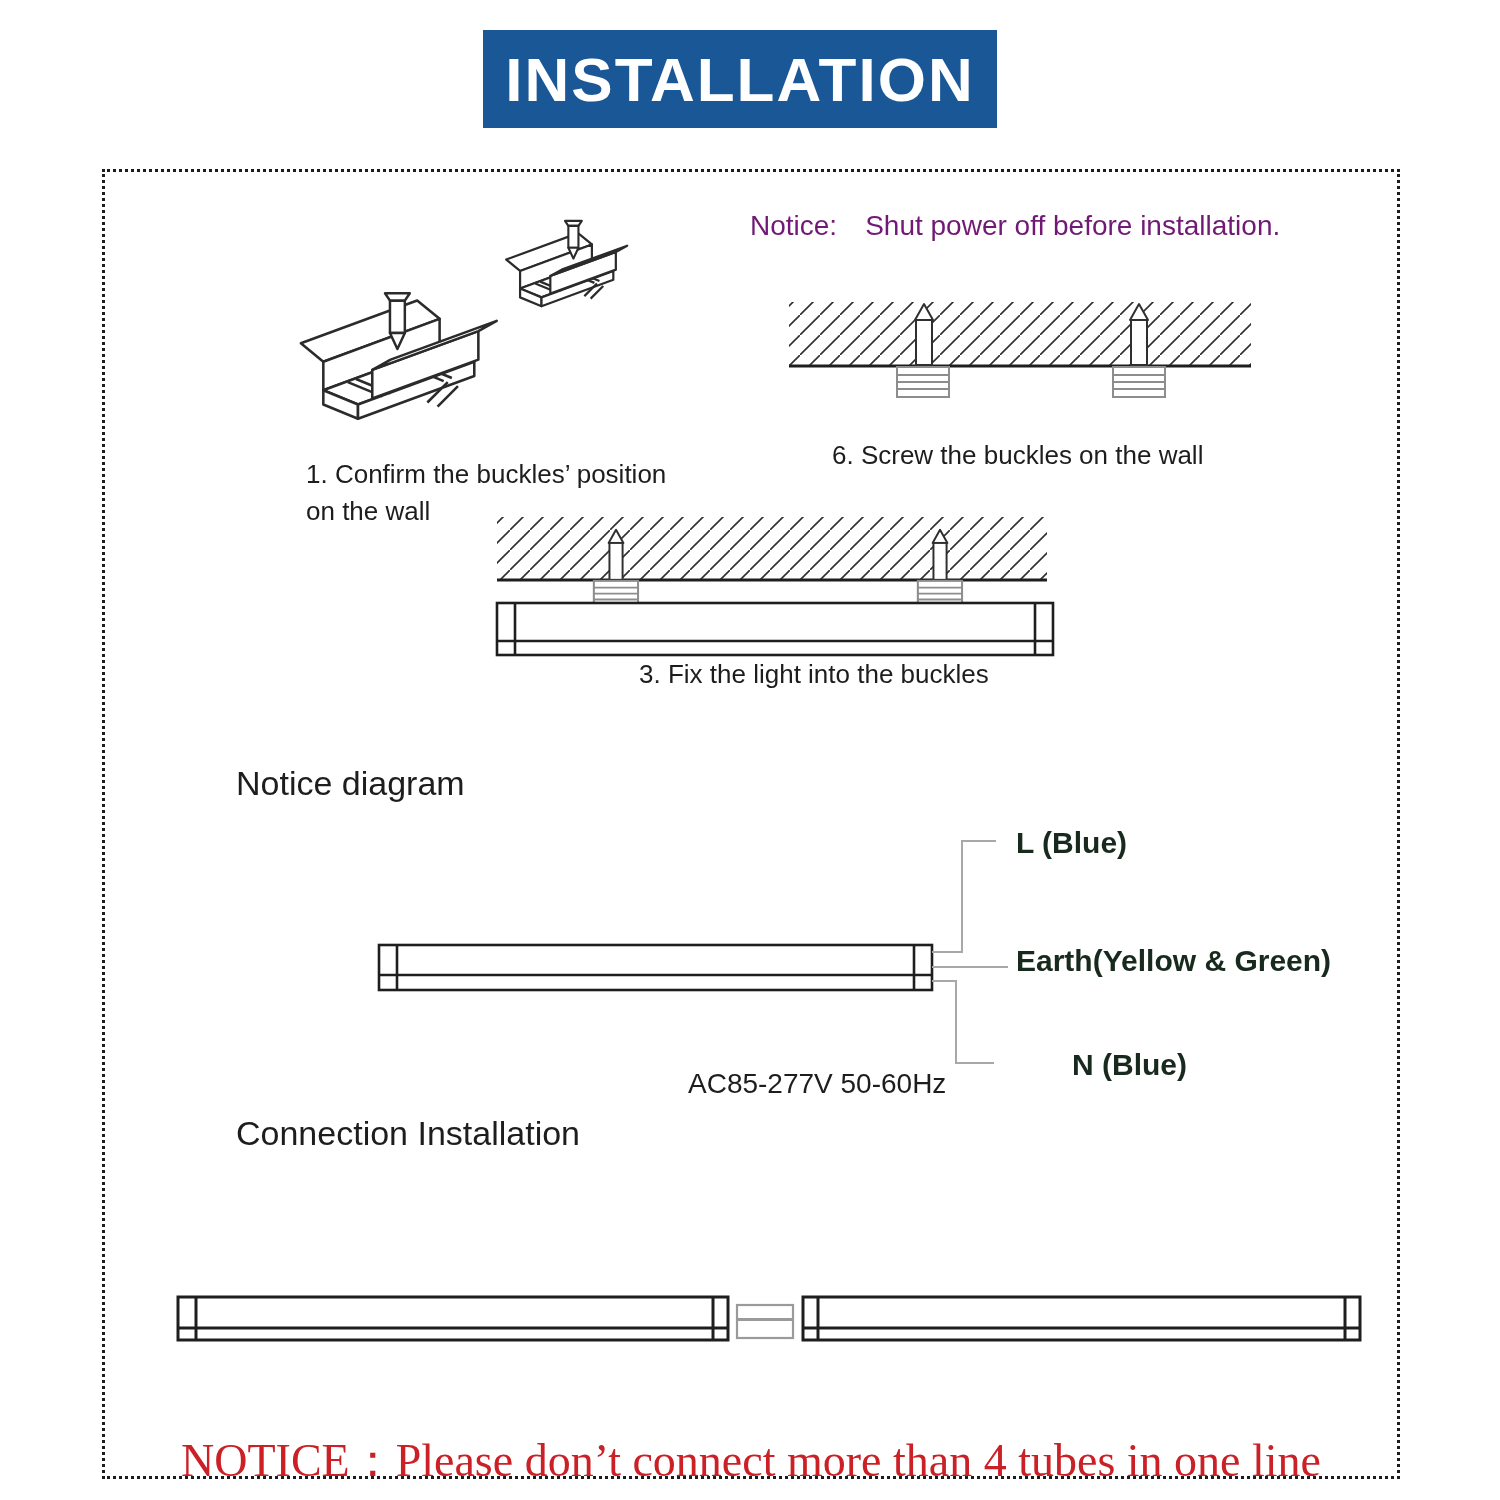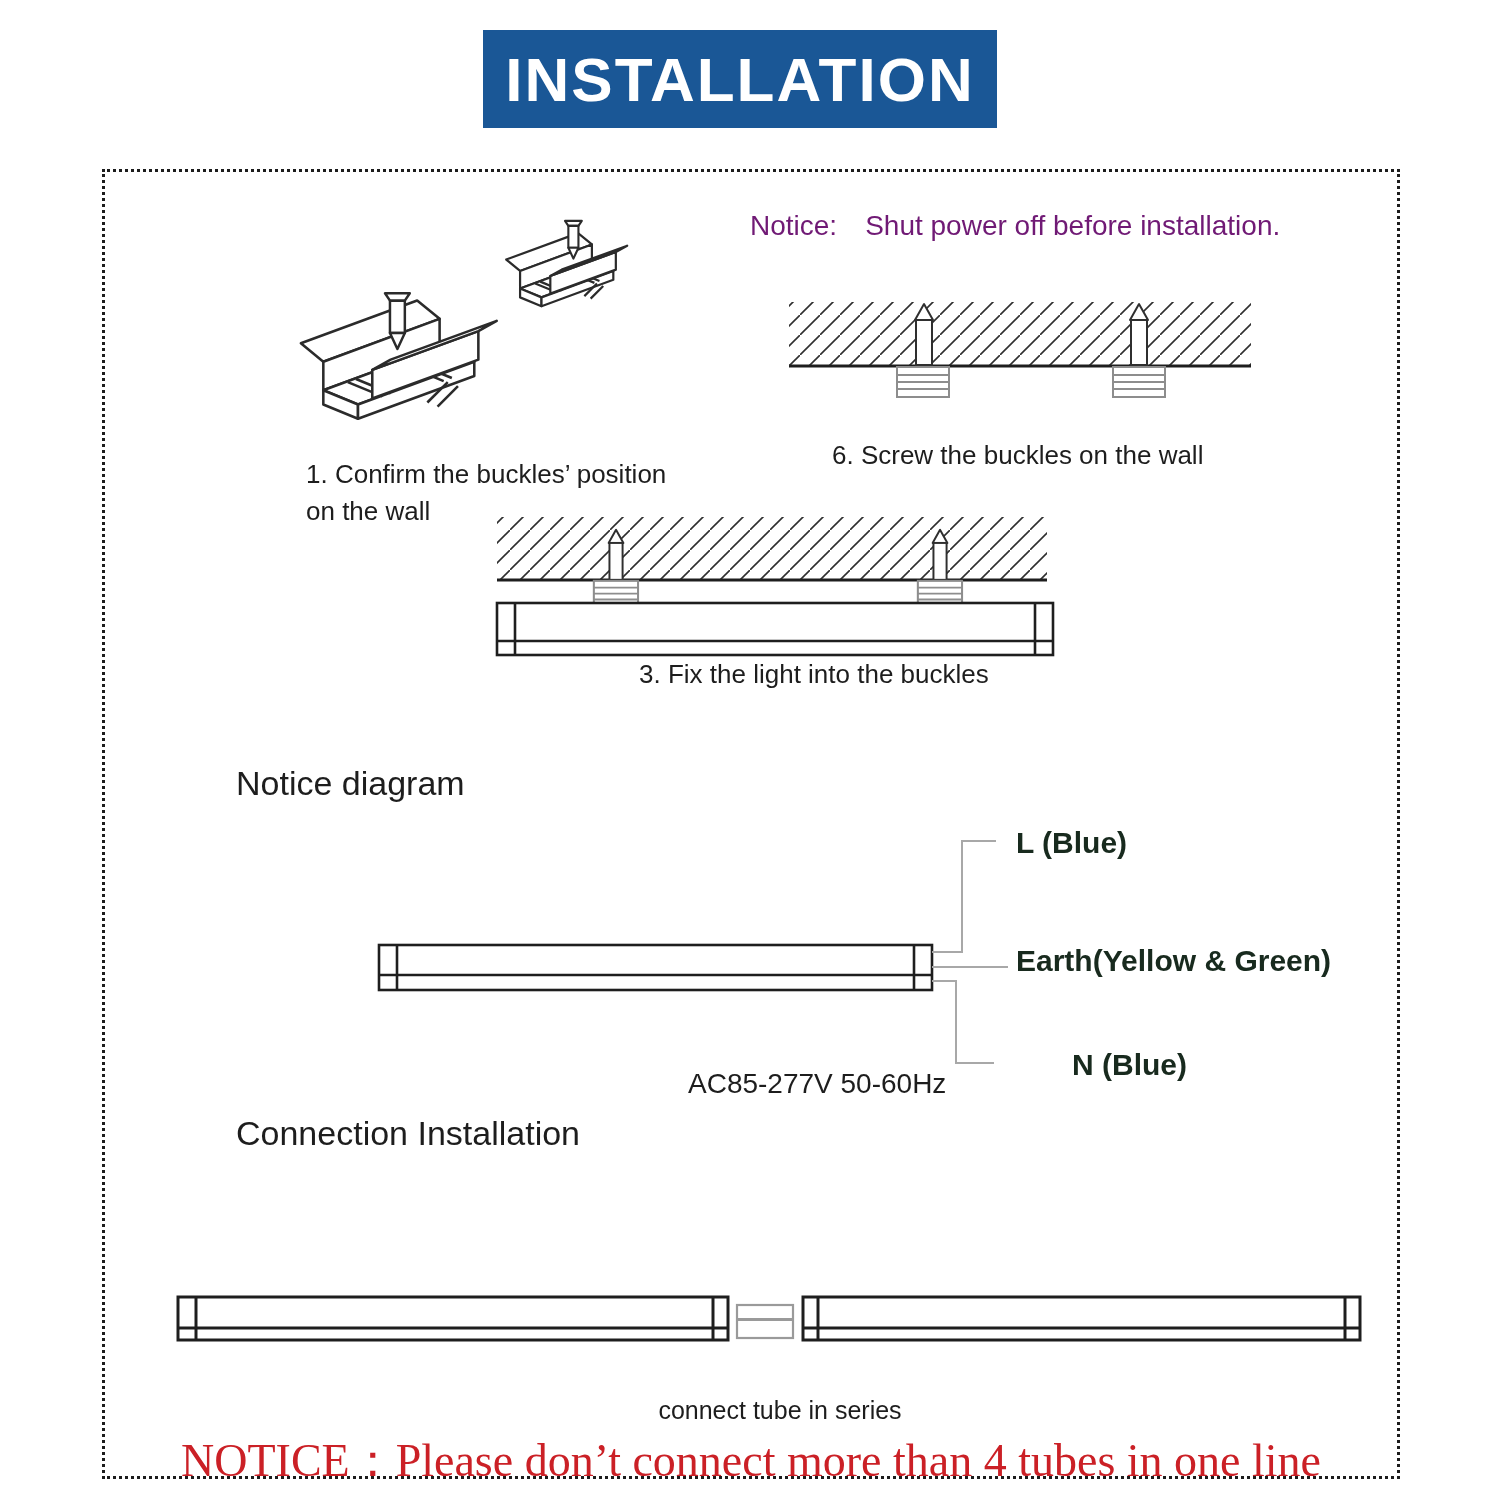--- a/index.html
+++ b/index.html
@@ -177,17 +177,16 @@
       <line x1="567" y1="31.5" x2="623" y2="31.5" stroke-width="3"></line>
     </g>
     <g stroke="#1e1e1e" stroke-width="3" fill="#ffffff">
       <rect x="633" y="9" width="557" height="43"></rect>
       <line x1="633" y1="40" x2="1190" y2="40"></line>
       <line x1="648" y1="9" x2="648" y2="52"></line>
       <line x1="1175" y1="9" x2="1175" y2="52"></line>
     </g>
   </svg>
 
-  <div class="abs connect-caption">connect tube in series</div>
 
   <div class="abs notice-bottom">NOTICE：Please don’t connect more than 4 tubes in one line</div>
 
 </div>
 
 </body></html>

